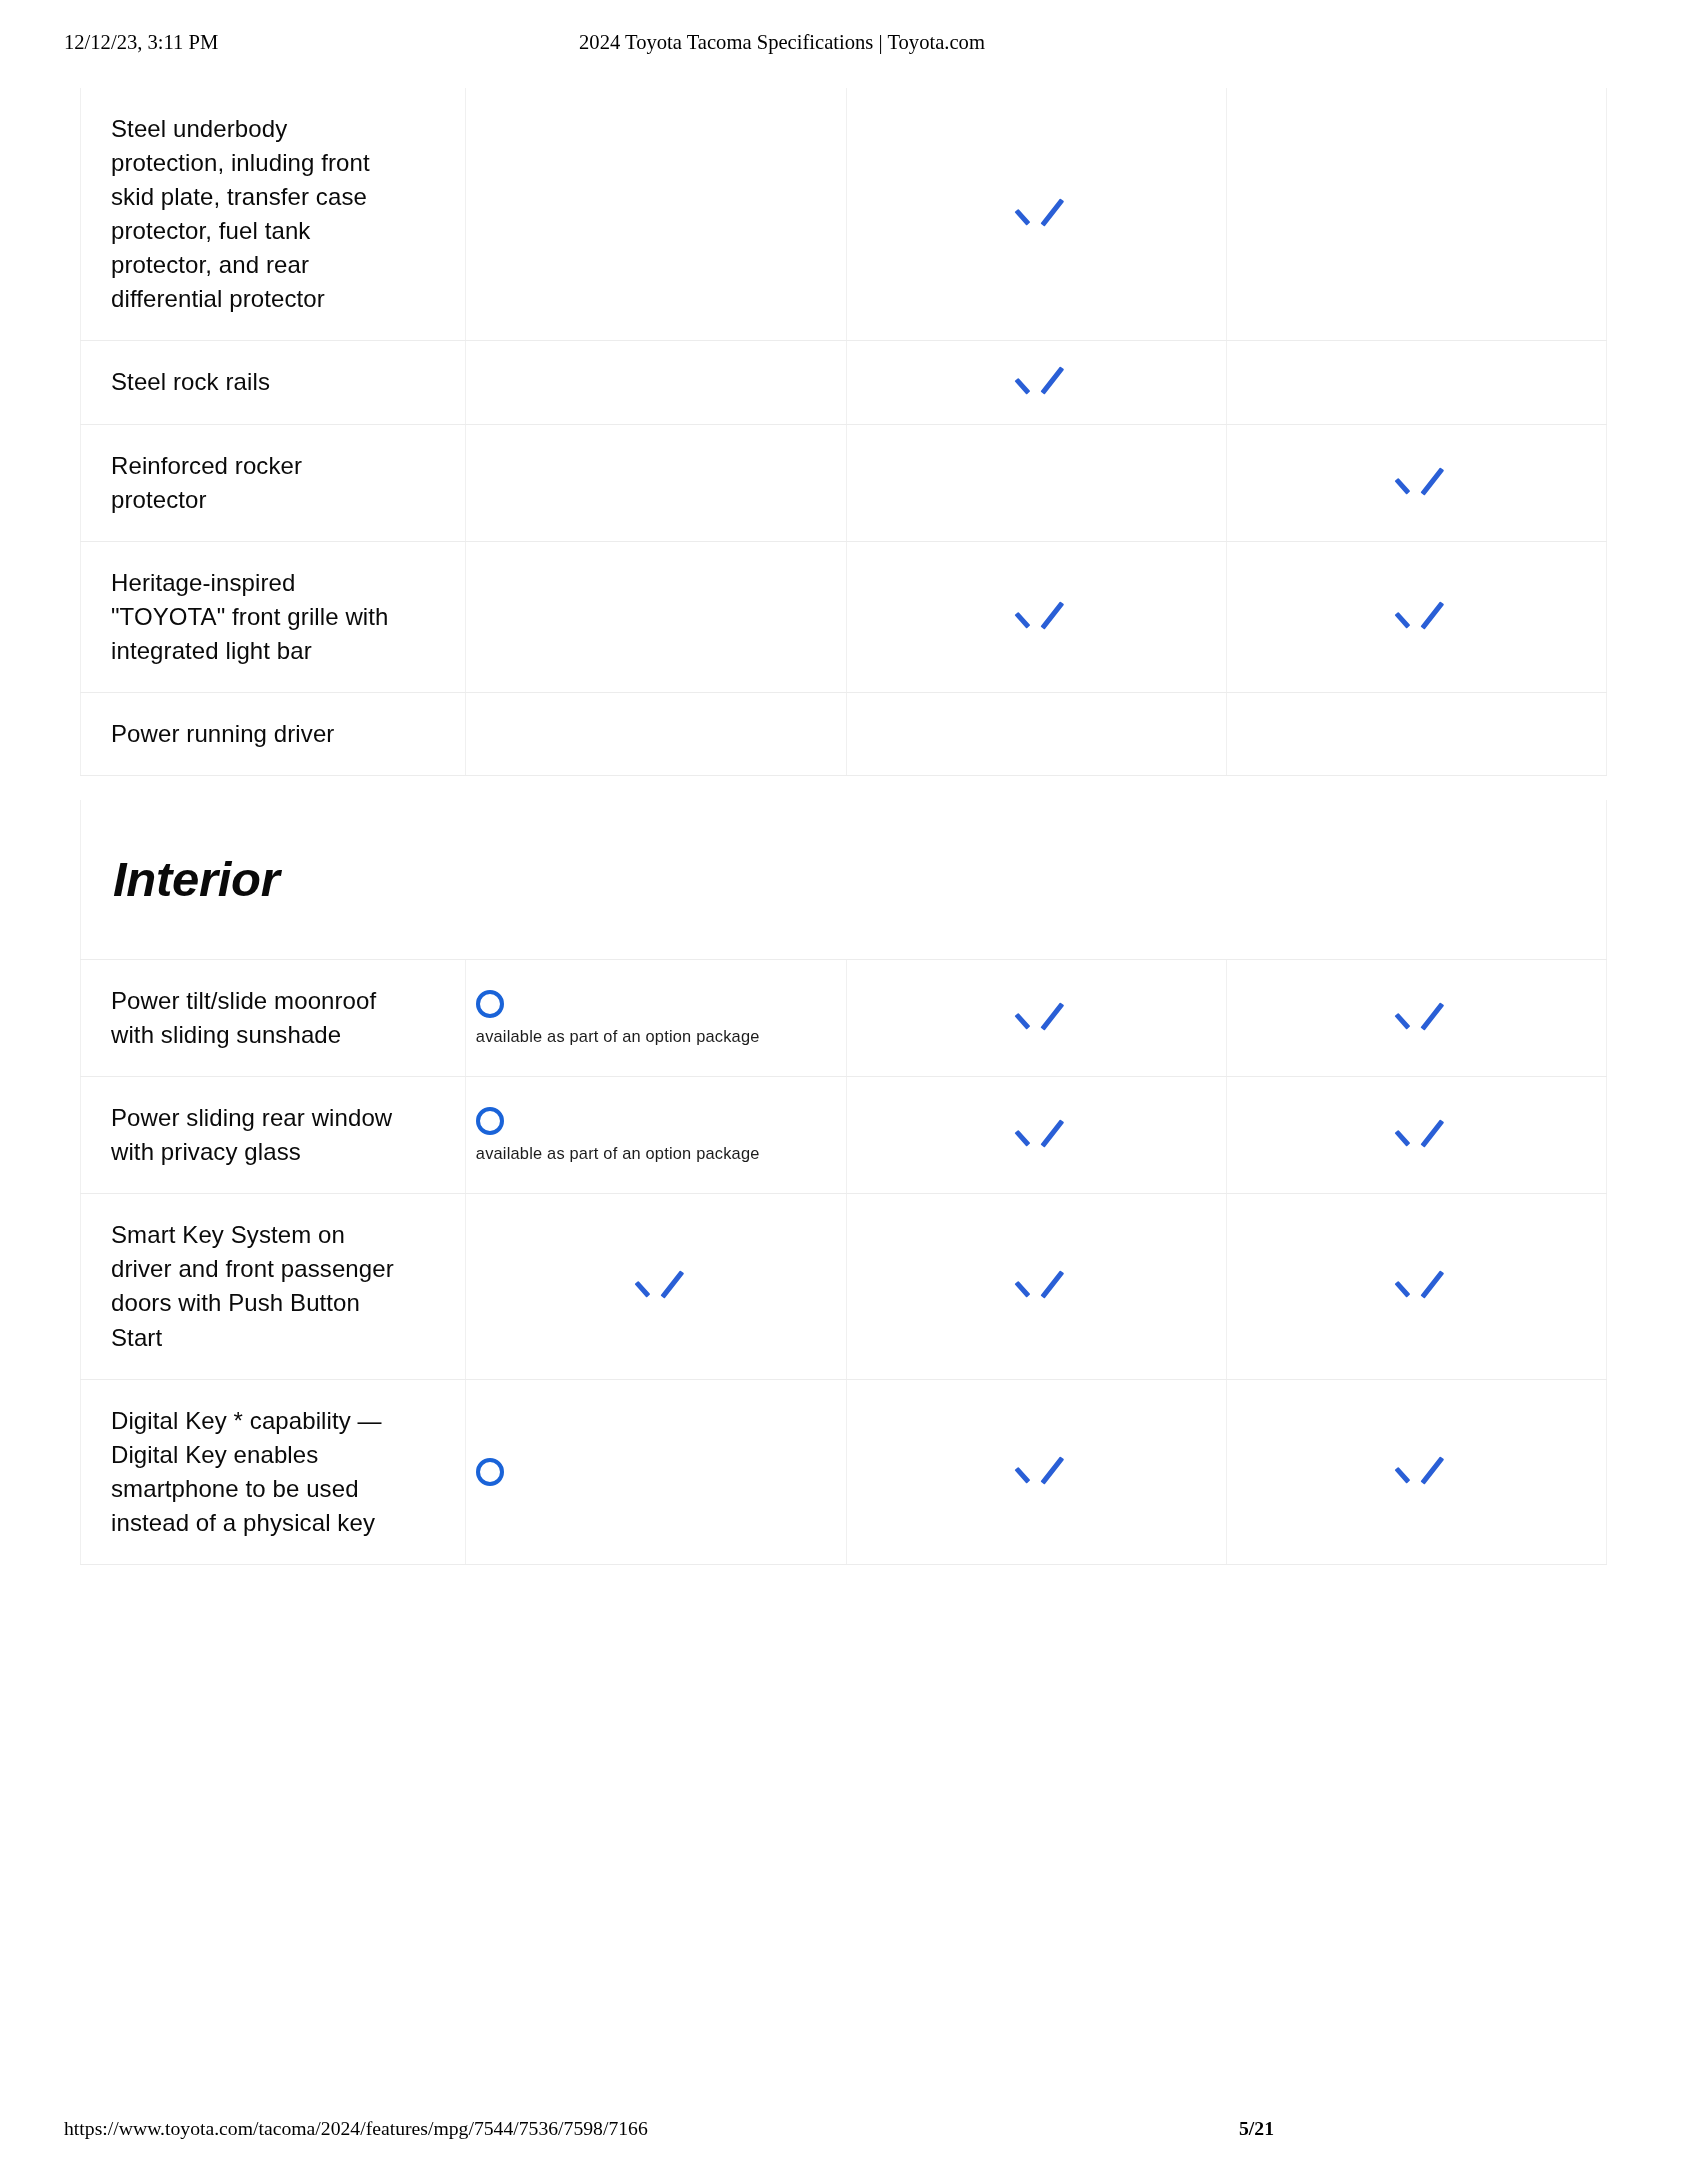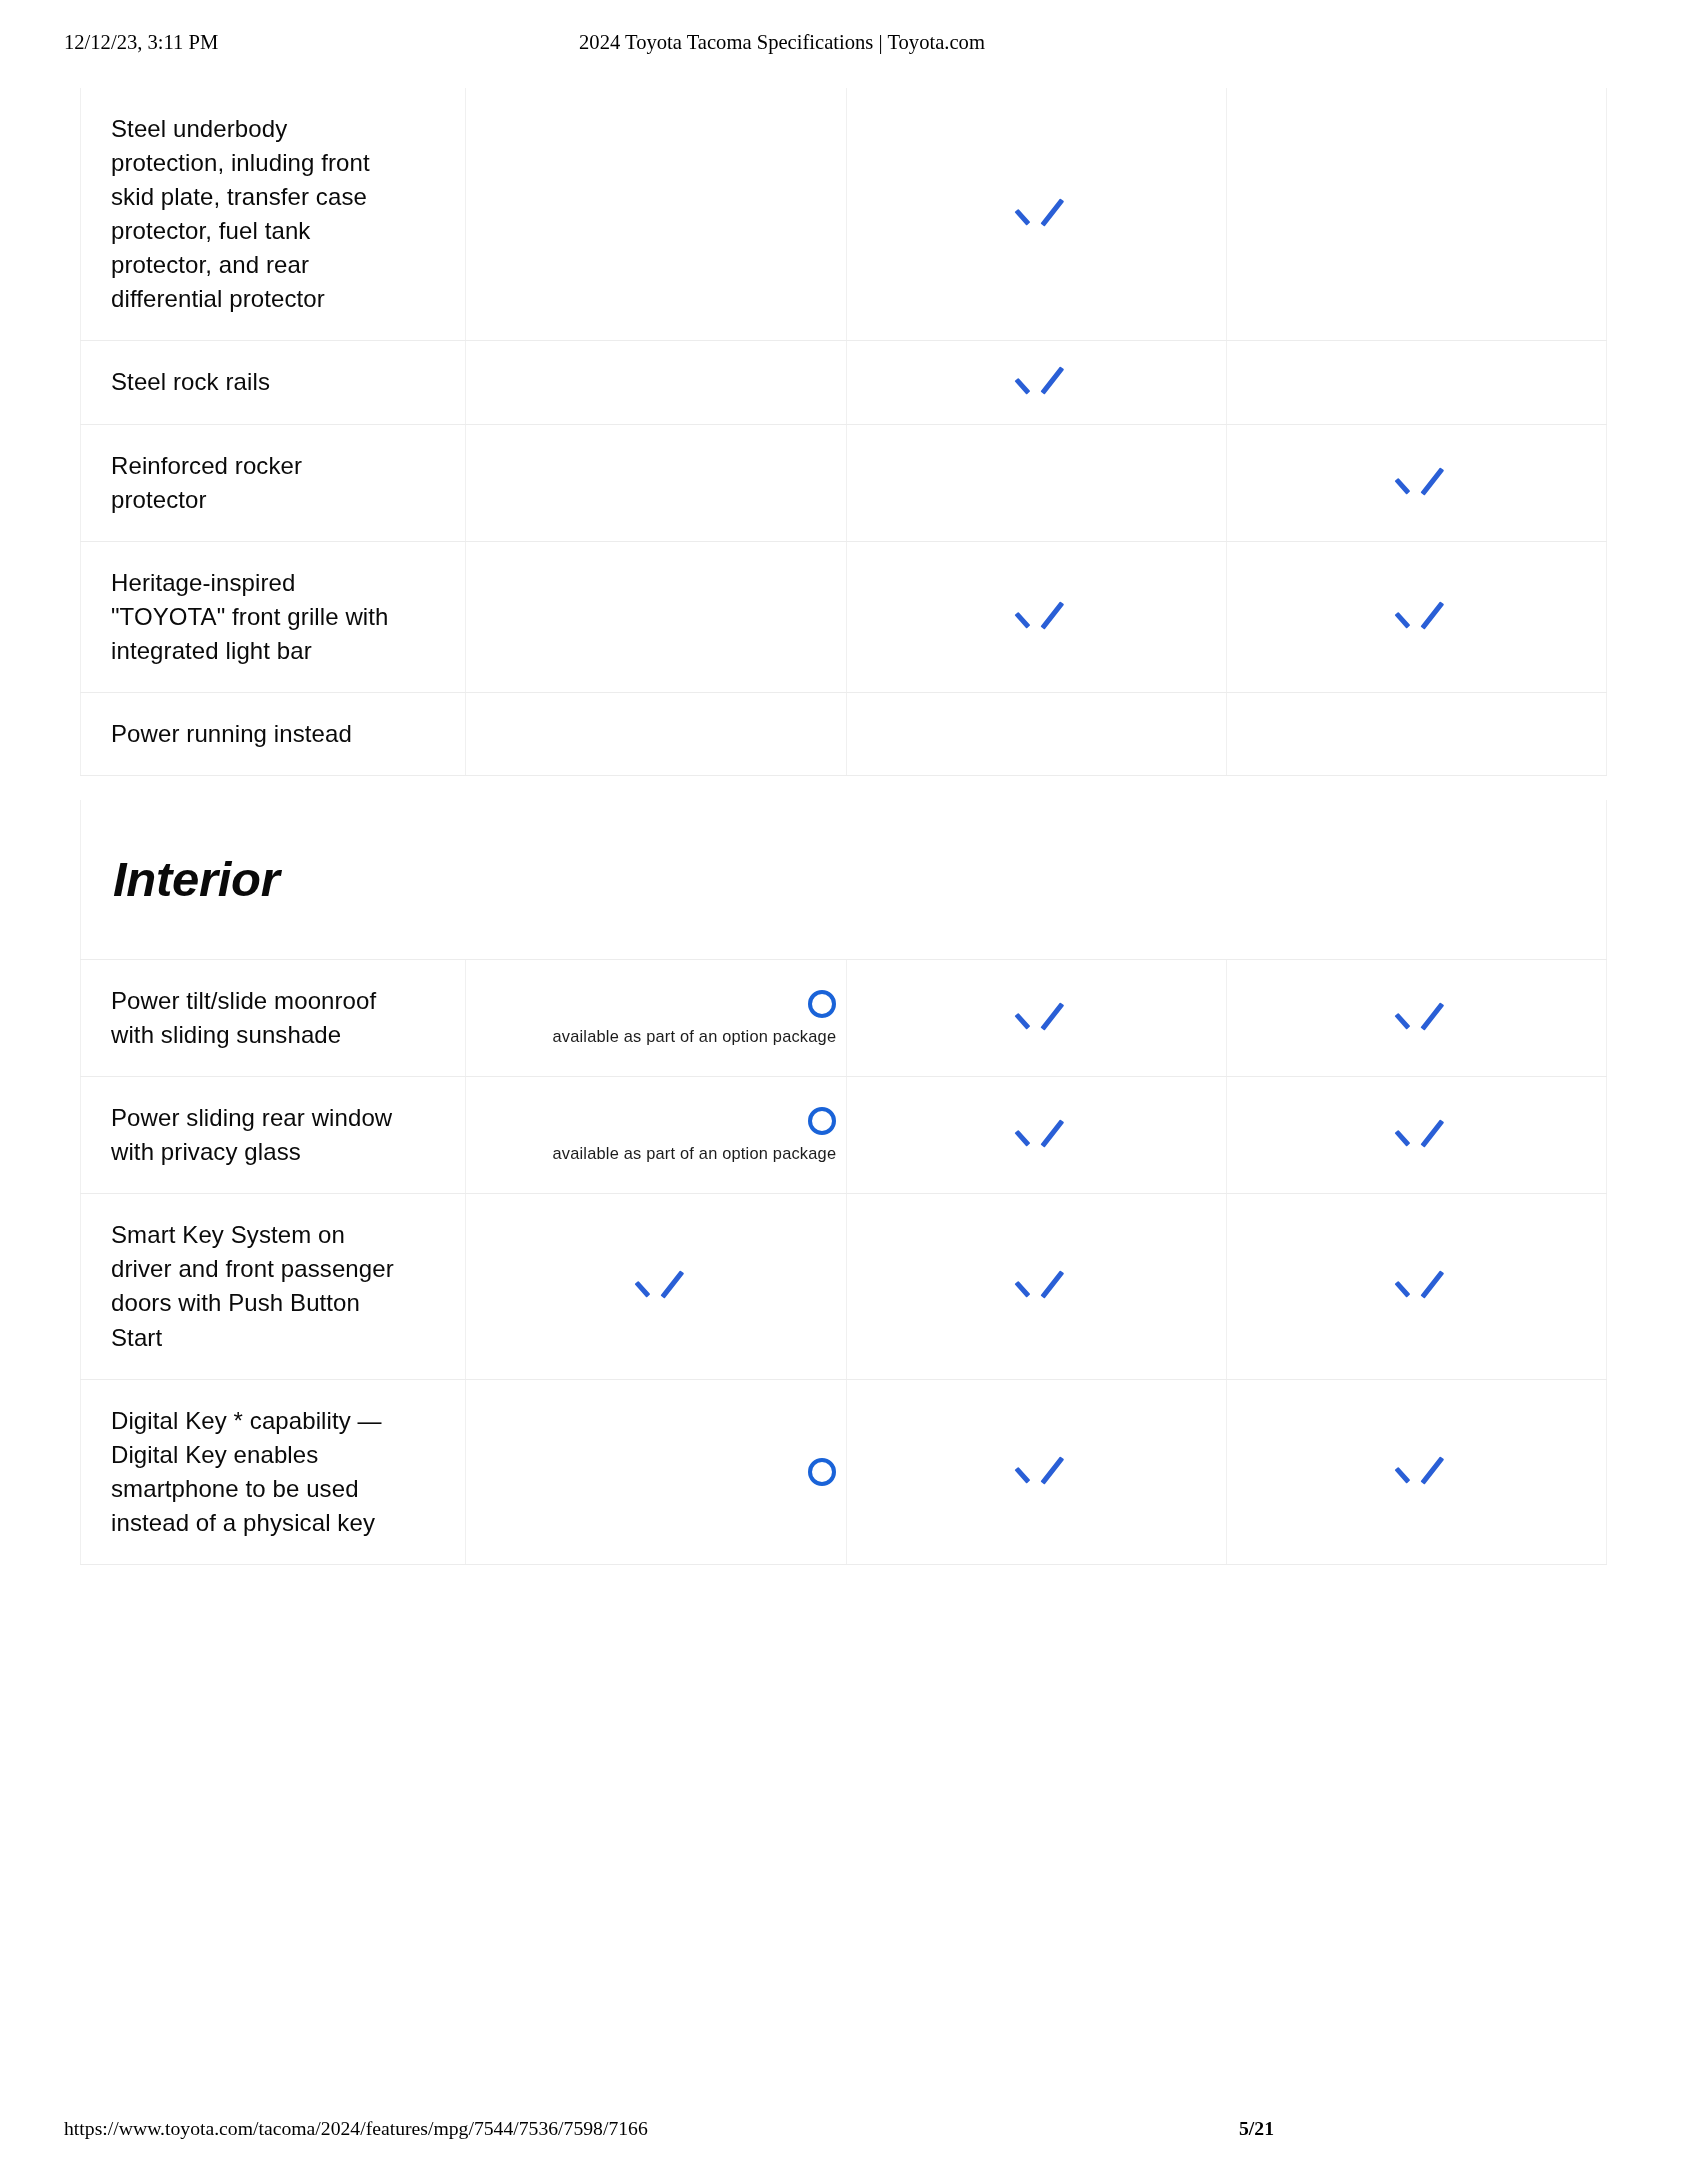--- a/index.html
+++ b/index.html
@@ -132,21 +132,21 @@
     left: 25px;
     top: 1.9px;
     transform: rotate(38deg);
     transform-origin: 50% 100%;
   }
 
   
   .option-wrap {
     display: flex;
     flex-direction: column;
-    align-items: flex-end;
+    align-items: flex-start;
     justify-content: center;
     gap: 7.5px;
   }
   .circle {
     width: 28px;
     height: 28px;
     border: 4.2px solid #1a63d8;
     border-radius: 50%;
   }
   .option-note {
@@ -216,21 +216,21 @@
         <td class="mark-cell"></td>
         <td class="mark-cell"><span class="check"></span></td>
       </tr>
       <tr class="spec-row">
         <td class="feature-cell">Heritage-inspired "TOYOTA" front grille with integrated light bar</td>
         <td class="mark-cell"></td>
         <td class="mark-cell"><span class="check"></span></td>
         <td class="mark-cell"><span class="check"></span></td>
       </tr>
       <tr class="spec-row">
-        <td class="feature-cell">Power running instead</td>
+        <td class="feature-cell">Power running driver</td>
         <td class="mark-cell"></td>
         <td class="mark-cell"></td>
         <td class="mark-cell"></td>
       </tr>
       <tr class="gap-row">
         <td colspan="4"></td>
       </tr>
       <tr class="section-row">
         <td colspan="4">
           <div class="section-title">Interior</div>

